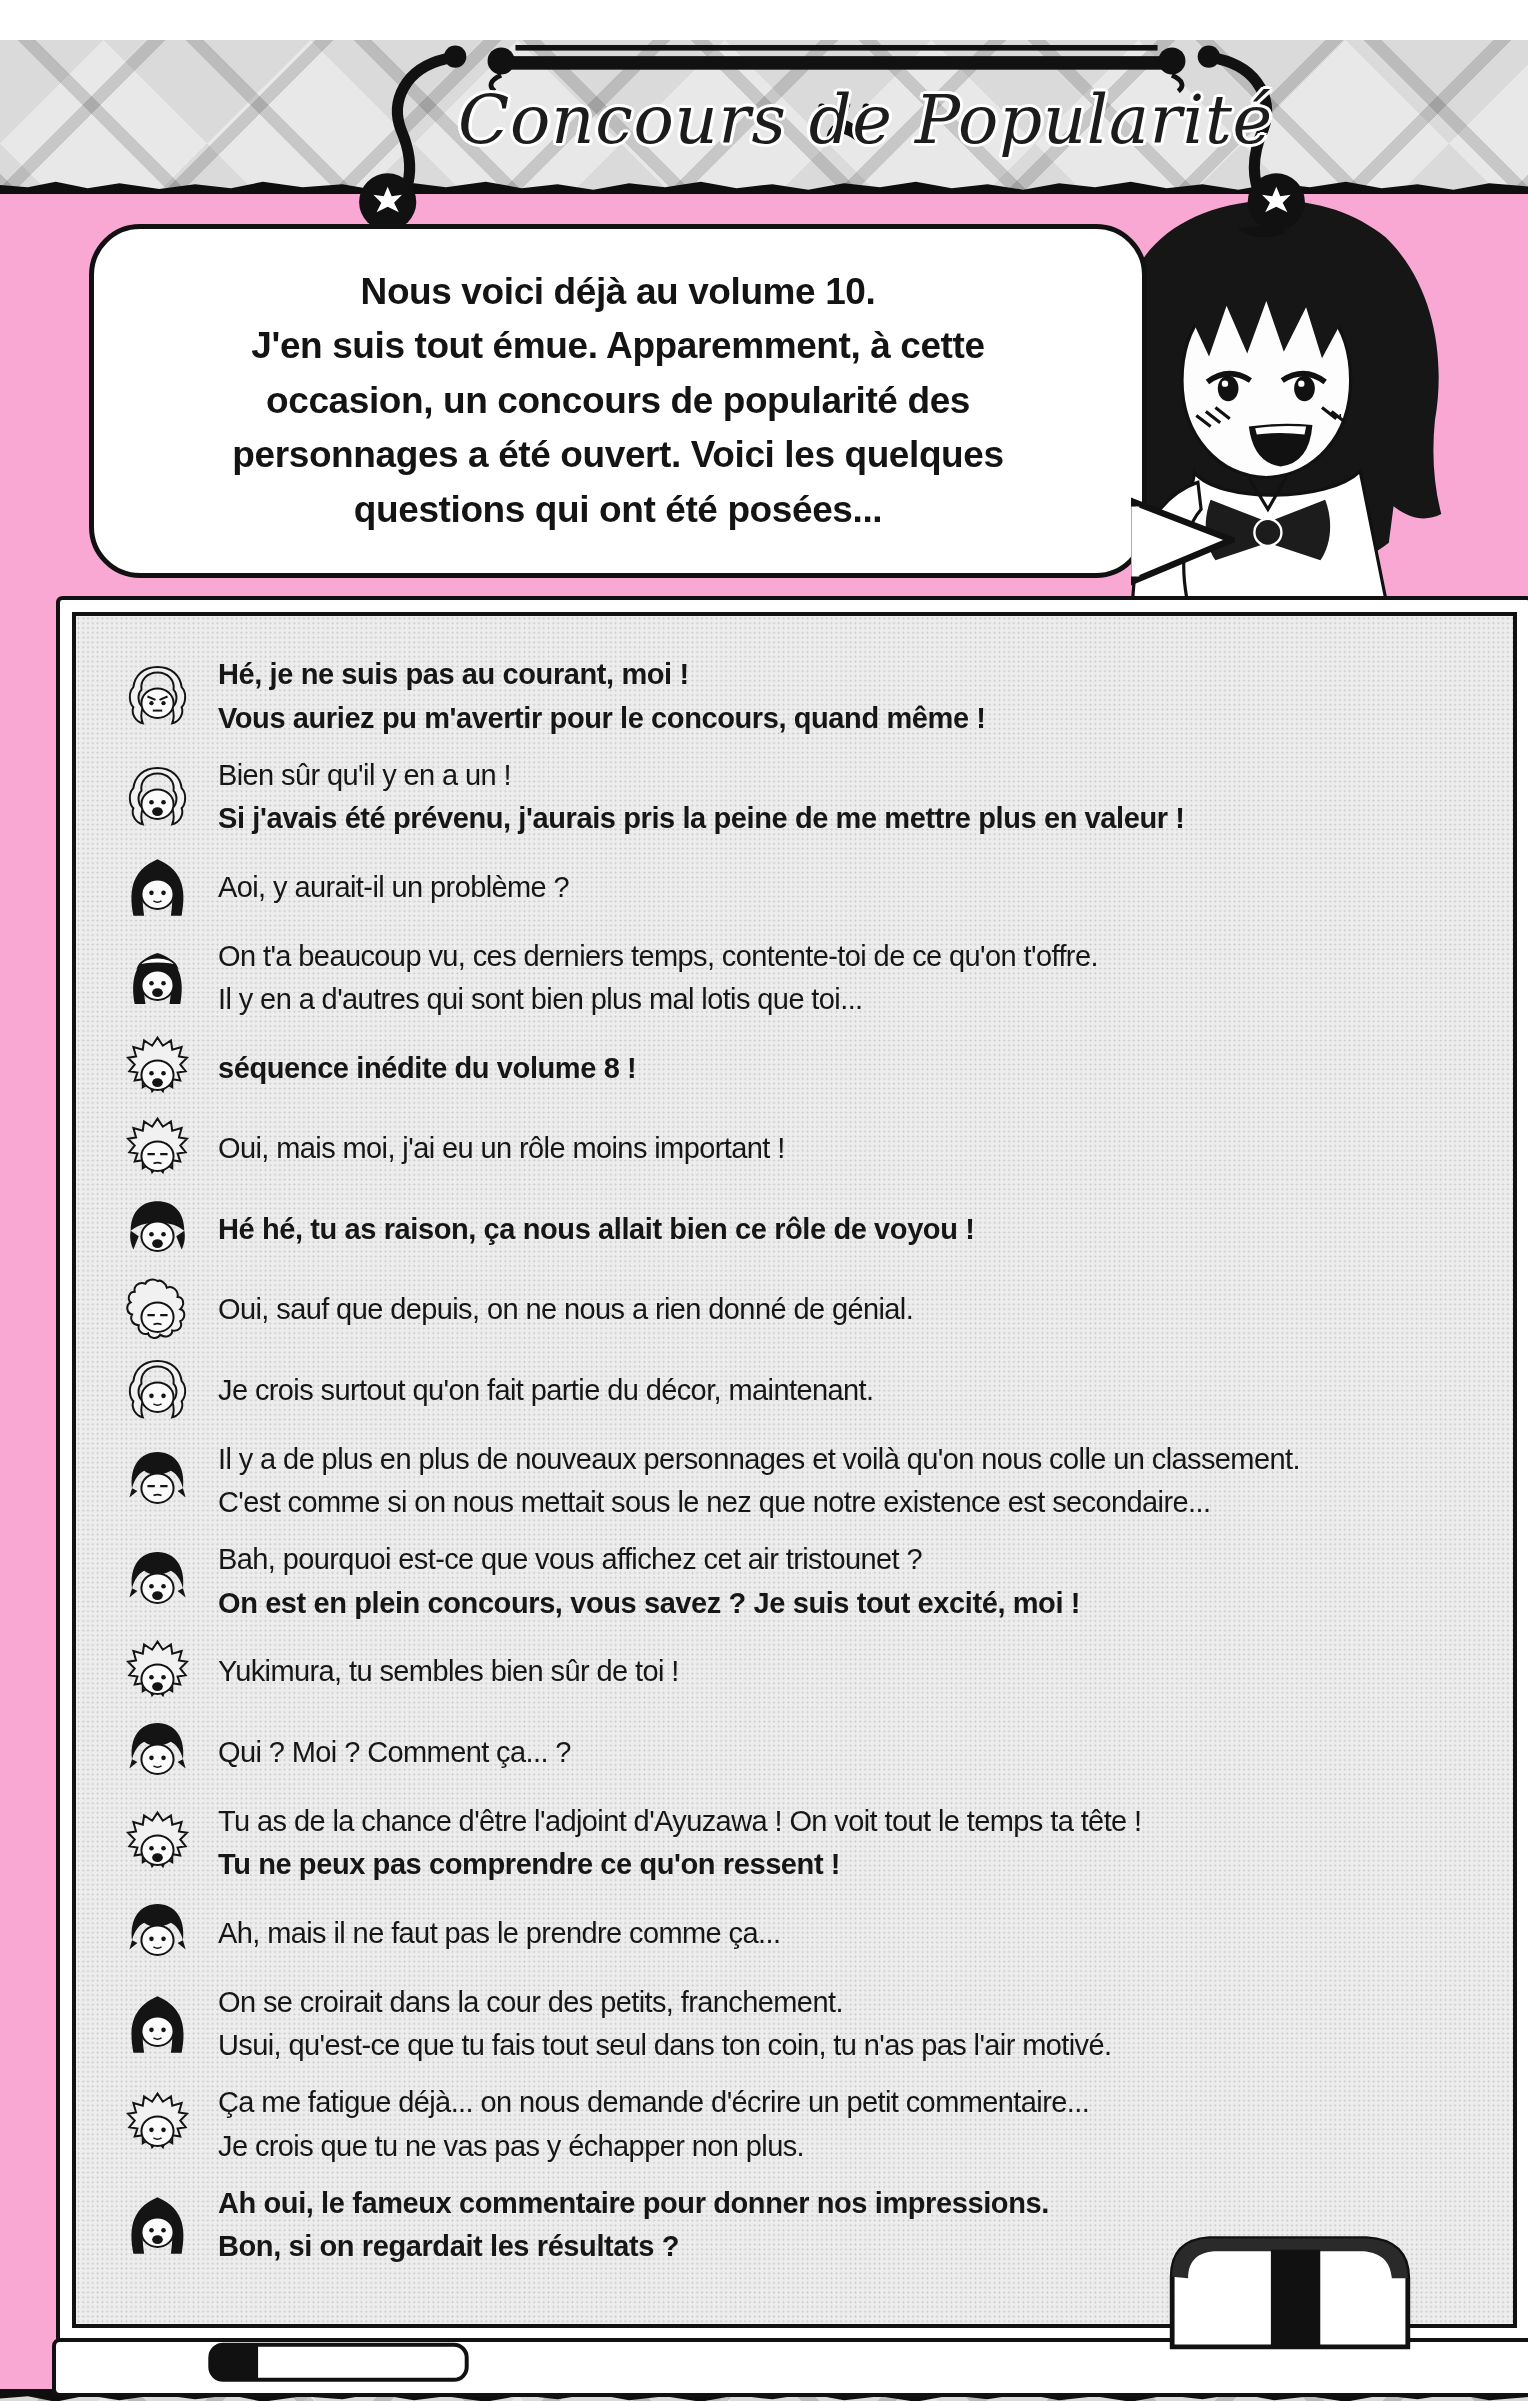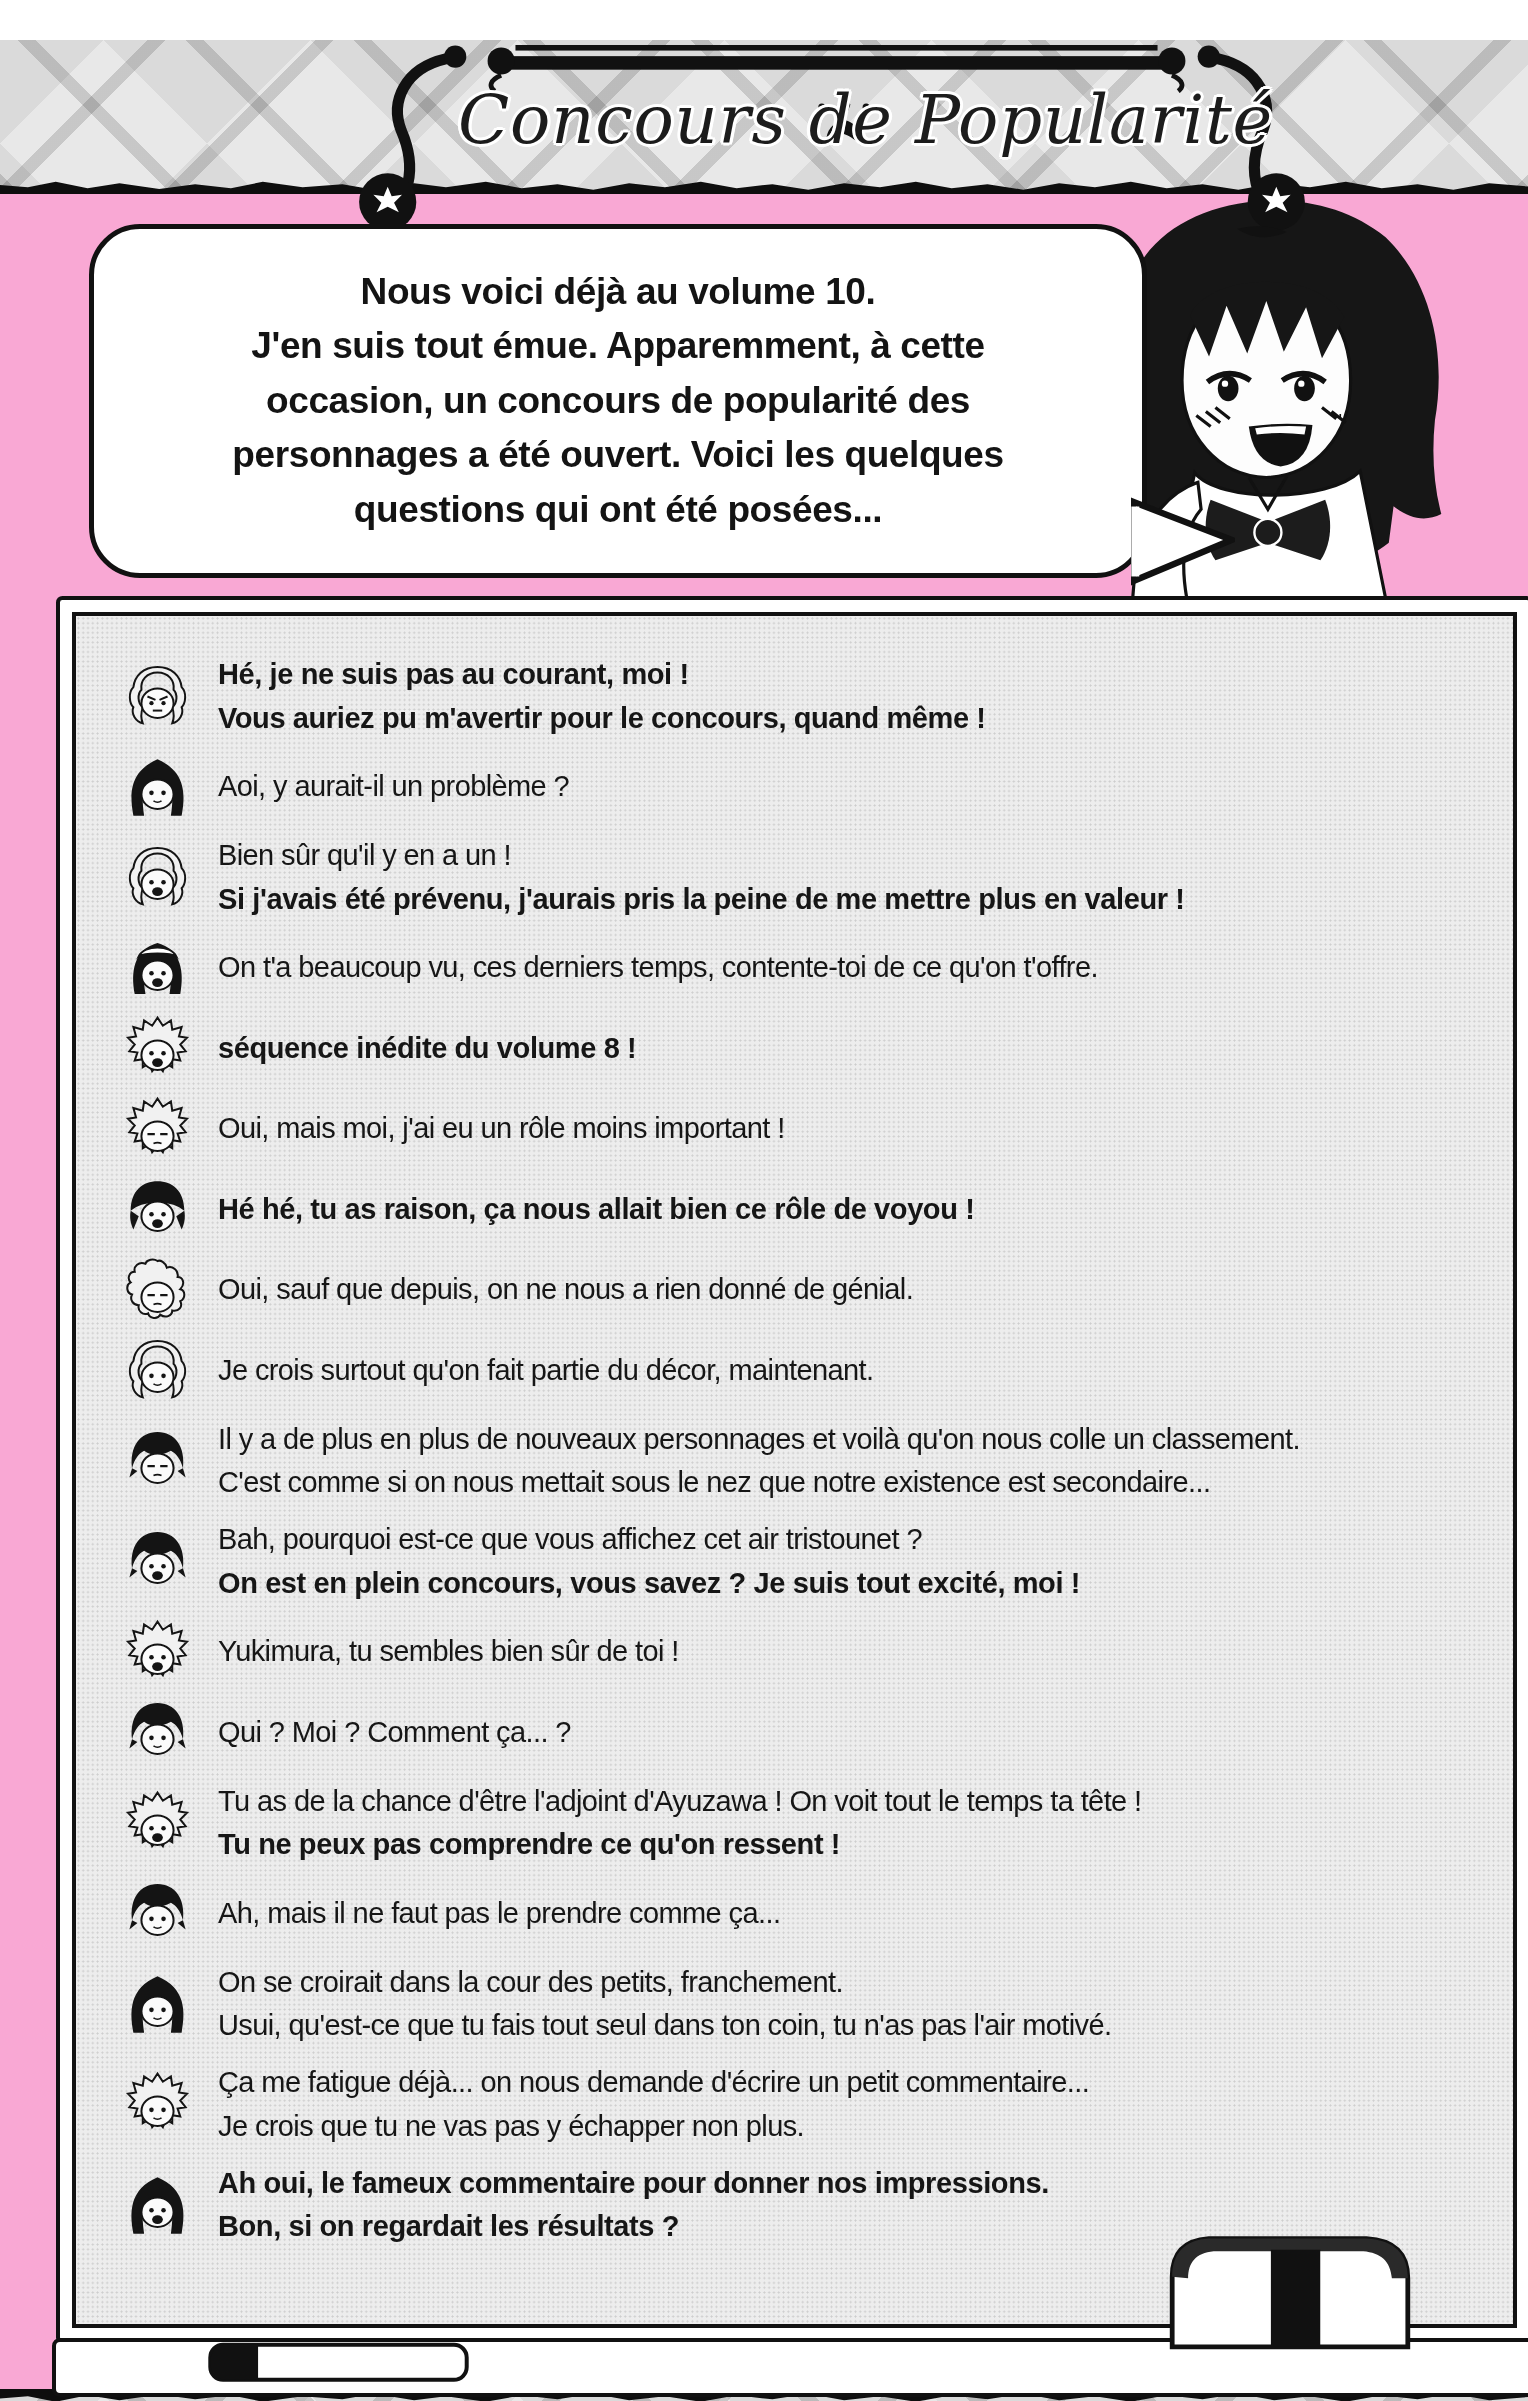--- a/index.html
+++ b/index.html
@@ -170,59 +170,60 @@
               </svg>
             </span>
             <div class="dlg-lines">
               <div class="dlg-line b">Hé, je ne suis pas au courant, moi !</div>
               <div class="dlg-line b">Vous auriez pu m'avertir pour le concours, quand même !</div>
             </div>
           </div>
           <div class="dlg-row">
             <span class="avatar">
               <svg viewBox="0 0 100 100" aria-hidden="true">
-                <path d="M14,92 C8,60 8,26 50,8 C92,26 92,60 86,92 L70,92 C74,64 72,52 66,44 C56,52 44,52 34,44 C28,52 26,64 30,92 Z" fill="#141414"></path>
-                <ellipse cx="50" cy="60" rx="24" ry="22" fill="#fbfbfb" stroke="#141414" stroke-width="3"></ellipse>
-                <circle cx="41" cy="58" r="3.4" fill="#141414"></circle>
-                <circle cx="59" cy="58" r="3.4" fill="#141414"></circle>
-                <path d="M44,70 Q50,74 56,70" stroke="#141414" stroke-width="2.5" fill="none"></path>
-              </svg>
-            </span>
-            <div class="dlg-lines">
-              <div class="dlg-line">Aoi, y aurait-il un problème ?</div>
-            </div>
-          </div>
-          <div class="dlg-row">
-            <span class="avatar">
-              <svg viewBox="0 0 100 100" aria-hidden="true">
                 <path d="M50,6 C28,6 16,20 14,36 C6,44 8,60 14,66 C10,76 18,88 28,90 C24,80 26,72 28,66 C20,60 20,46 26,40 C24,26 34,14 50,14 C66,14 76,26 74,40 C80,46 80,60 72,66 C74,72 76,80 72,90 C82,88 90,76 86,66 C92,60 94,44 86,36 C84,20 72,6 50,6 Z" fill="#f1f1f1" stroke="#141414" stroke-width="3"></path>
                 <ellipse cx="50" cy="60" rx="24" ry="22" fill="#fbfbfb" stroke="#141414" stroke-width="3"></ellipse>
                 <circle cx="41" cy="57" r="3.4" fill="#141414"></circle>
                 <circle cx="59" cy="57" r="3.4" fill="#141414"></circle>
                 <ellipse cx="50" cy="71" rx="8" ry="6.5" fill="#141414"></ellipse>
               </svg>
             </span>
             <div class="dlg-lines">
               <div class="dlg-line">Bien sûr qu'il y en a un !</div>
               <div class="dlg-line b">Si j'avais été prévenu, j'aurais pris la peine de me mettre plus en valeur !</div>
             </div>
           </div>
           <div class="dlg-row">
             <span class="avatar">
               <svg viewBox="0 0 100 100" aria-hidden="true">
+                <path d="M14,92 C8,60 8,26 50,8 C92,26 92,60 86,92 L70,92 C74,64 72,52 66,44 C56,52 44,52 34,44 C28,52 26,64 30,92 Z" fill="#141414"></path>
+                <ellipse cx="50" cy="60" rx="24" ry="22" fill="#fbfbfb" stroke="#141414" stroke-width="3"></ellipse>
+                <circle cx="41" cy="58" r="3.4" fill="#141414"></circle>
+                <circle cx="59" cy="58" r="3.4" fill="#141414"></circle>
+                <path d="M44,70 Q50,74 56,70" stroke="#141414" stroke-width="2.5" fill="none"></path>
+              </svg>
+            </span>
+            <div class="dlg-lines">
+              <div class="dlg-line">Aoi, y aurait-il un problème ?</div>
+            </div>
+          </div>
+          <div class="dlg-row">
+            <span class="avatar">
+              <svg viewBox="0 0 100 100" aria-hidden="true">
                 <path d="M16,88 C10,56 14,22 50,12 C86,22 90,56 84,88 L68,88 C72,62 70,50 64,44 C54,50 46,50 36,44 C30,50 28,62 32,88 Z" fill="#141414"></path>
                 <path d="M22,32 C30,14 70,14 78,32 C70,26 30,26 22,32 Z" fill="#fff" stroke="#141414" stroke-width="3"></path>
                 <ellipse cx="50" cy="60" rx="24" ry="22" fill="#fbfbfb" stroke="#141414" stroke-width="3"></ellipse>
                 <circle cx="41" cy="57" r="3.4" fill="#141414"></circle>
                 <circle cx="59" cy="57" r="3.4" fill="#141414"></circle>
                 <ellipse cx="50" cy="71" rx="8" ry="6.5" fill="#141414"></ellipse>
               </svg>
             </span>
             <div class="dlg-lines">
               <div class="dlg-line">On t'a beaucoup vu, ces derniers temps, contente-toi de ce qu'on t'offre.</div>
+              <div class="dlg-line">Il y en a d'autres qui sont bien plus mal lotis que toi...</div>
             </div>
           </div>
           <div class="dlg-row">
             <span class="avatar">
               <svg viewBox="0 0 100 100" aria-hidden="true">
                 <path d="M50,4 L58,16 L70,8 L72,22 L86,18 L82,32 L94,34 L84,44 L92,54 L80,56 L84,68 L72,66 L72,78 L62,72 L58,84 L50,74 L42,84 L38,72 L28,78 L28,66 L16,68 L20,56 L8,54 L16,44 L6,34 L18,32 L14,18 L28,22 L30,8 L42,16 Z" fill="#f1f1f1" stroke="#141414" stroke-width="3"></path>
                 <ellipse cx="50" cy="60" rx="24" ry="22" fill="#fbfbfb" stroke="#141414" stroke-width="3"></ellipse>
                 <circle cx="41" cy="57" r="3.4" fill="#141414"></circle>
                 <circle cx="59" cy="57" r="3.4" fill="#141414"></circle>
                 <ellipse cx="50" cy="71" rx="8" ry="6.5" fill="#141414"></ellipse>

